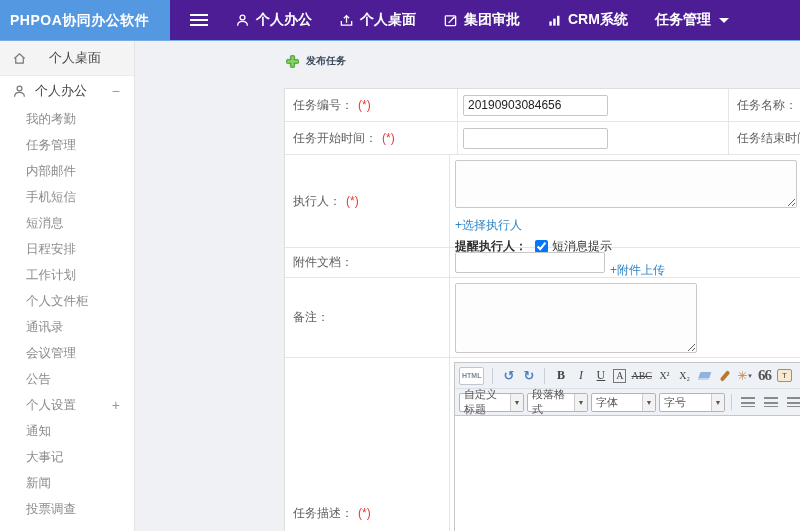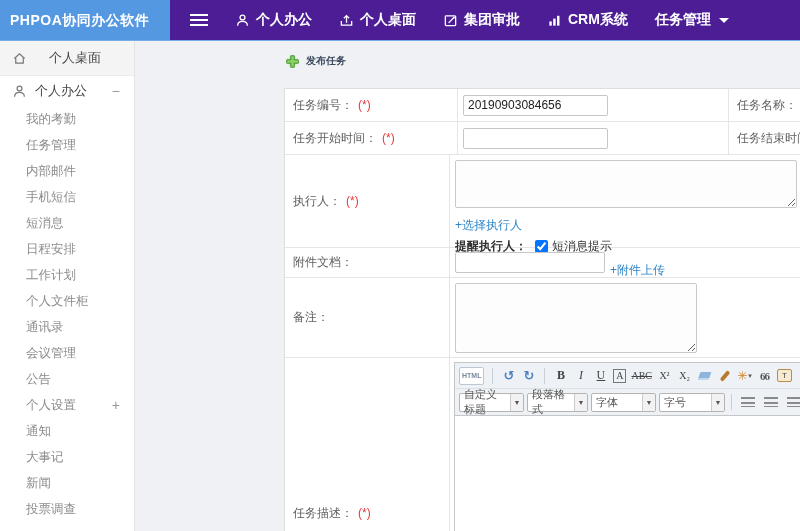--- a/index.html
+++ b/index.html
@@ -81,21 +81,21 @@
   .b-italic { font-style:italic; }
   .b-underline { text-decoration:underline; }
   .b-frame { border:1px solid #777; height:14px; min-width:13px; font-size:10px; }
   .b-strike { text-decoration:line-through; font-size:10px; letter-spacing:0; }
   .b-supsub { font-size:10px; }
   .eraser { width:11px; height:8px; background:#8fb4dd; transform:skewX(-20deg);
     border-radius:1px; border-bottom:2px solid #c4d6ec; }
   .brush { width:4px; height:12px; background:#b87b2e; transform:rotate(40deg); border-radius:2px; }
   .wand { color:#d2842b; font-family:"DejaVu Sans",sans-serif; font-size:12px; }
   .mini-caret { font-size:7px; color:#555; margin-left:1px; }
-  .b-quote { font-weight:bold; font-size:11px; letter-spacing:-1px; color:#555; }
+  .b-quote { font-weight:bold; font-size:15px; letter-spacing:-1px; color:#555; }
   .paste { width:12px; height:13px; border:1px solid #b88d4a; background:#f7ead0; border-radius:2px;
     font-size:8px; color:#444; font-family:"Liberation Sans",sans-serif; }
   .dd { display:inline-flex; align-items:stretch; border:1px solid #b4b4b4; background:#fff;
     height:19px; border-radius:2px; cursor:pointer; flex:none; }
   .dd-label { display:flex; align-items:center; padding:0 4px; font-size:11px; color:#555; }
   .dd-caret { width:13px; border-left:1px solid #ccc; background:#f2f2f2; display:flex;
     align-items:center; justify-content:center; font-size:7px; color:#555; }
   .align-icon { width:14px; height:10px; margin:0 3px; cursor:pointer;
     background:repeating-linear-gradient(to bottom,#8a8a8a 0 2px,transparent 2px 4.5px); flex:none; }
   .edit-area { height:255px; background:#fff; border-top:1px solid #c6c6c6; }

